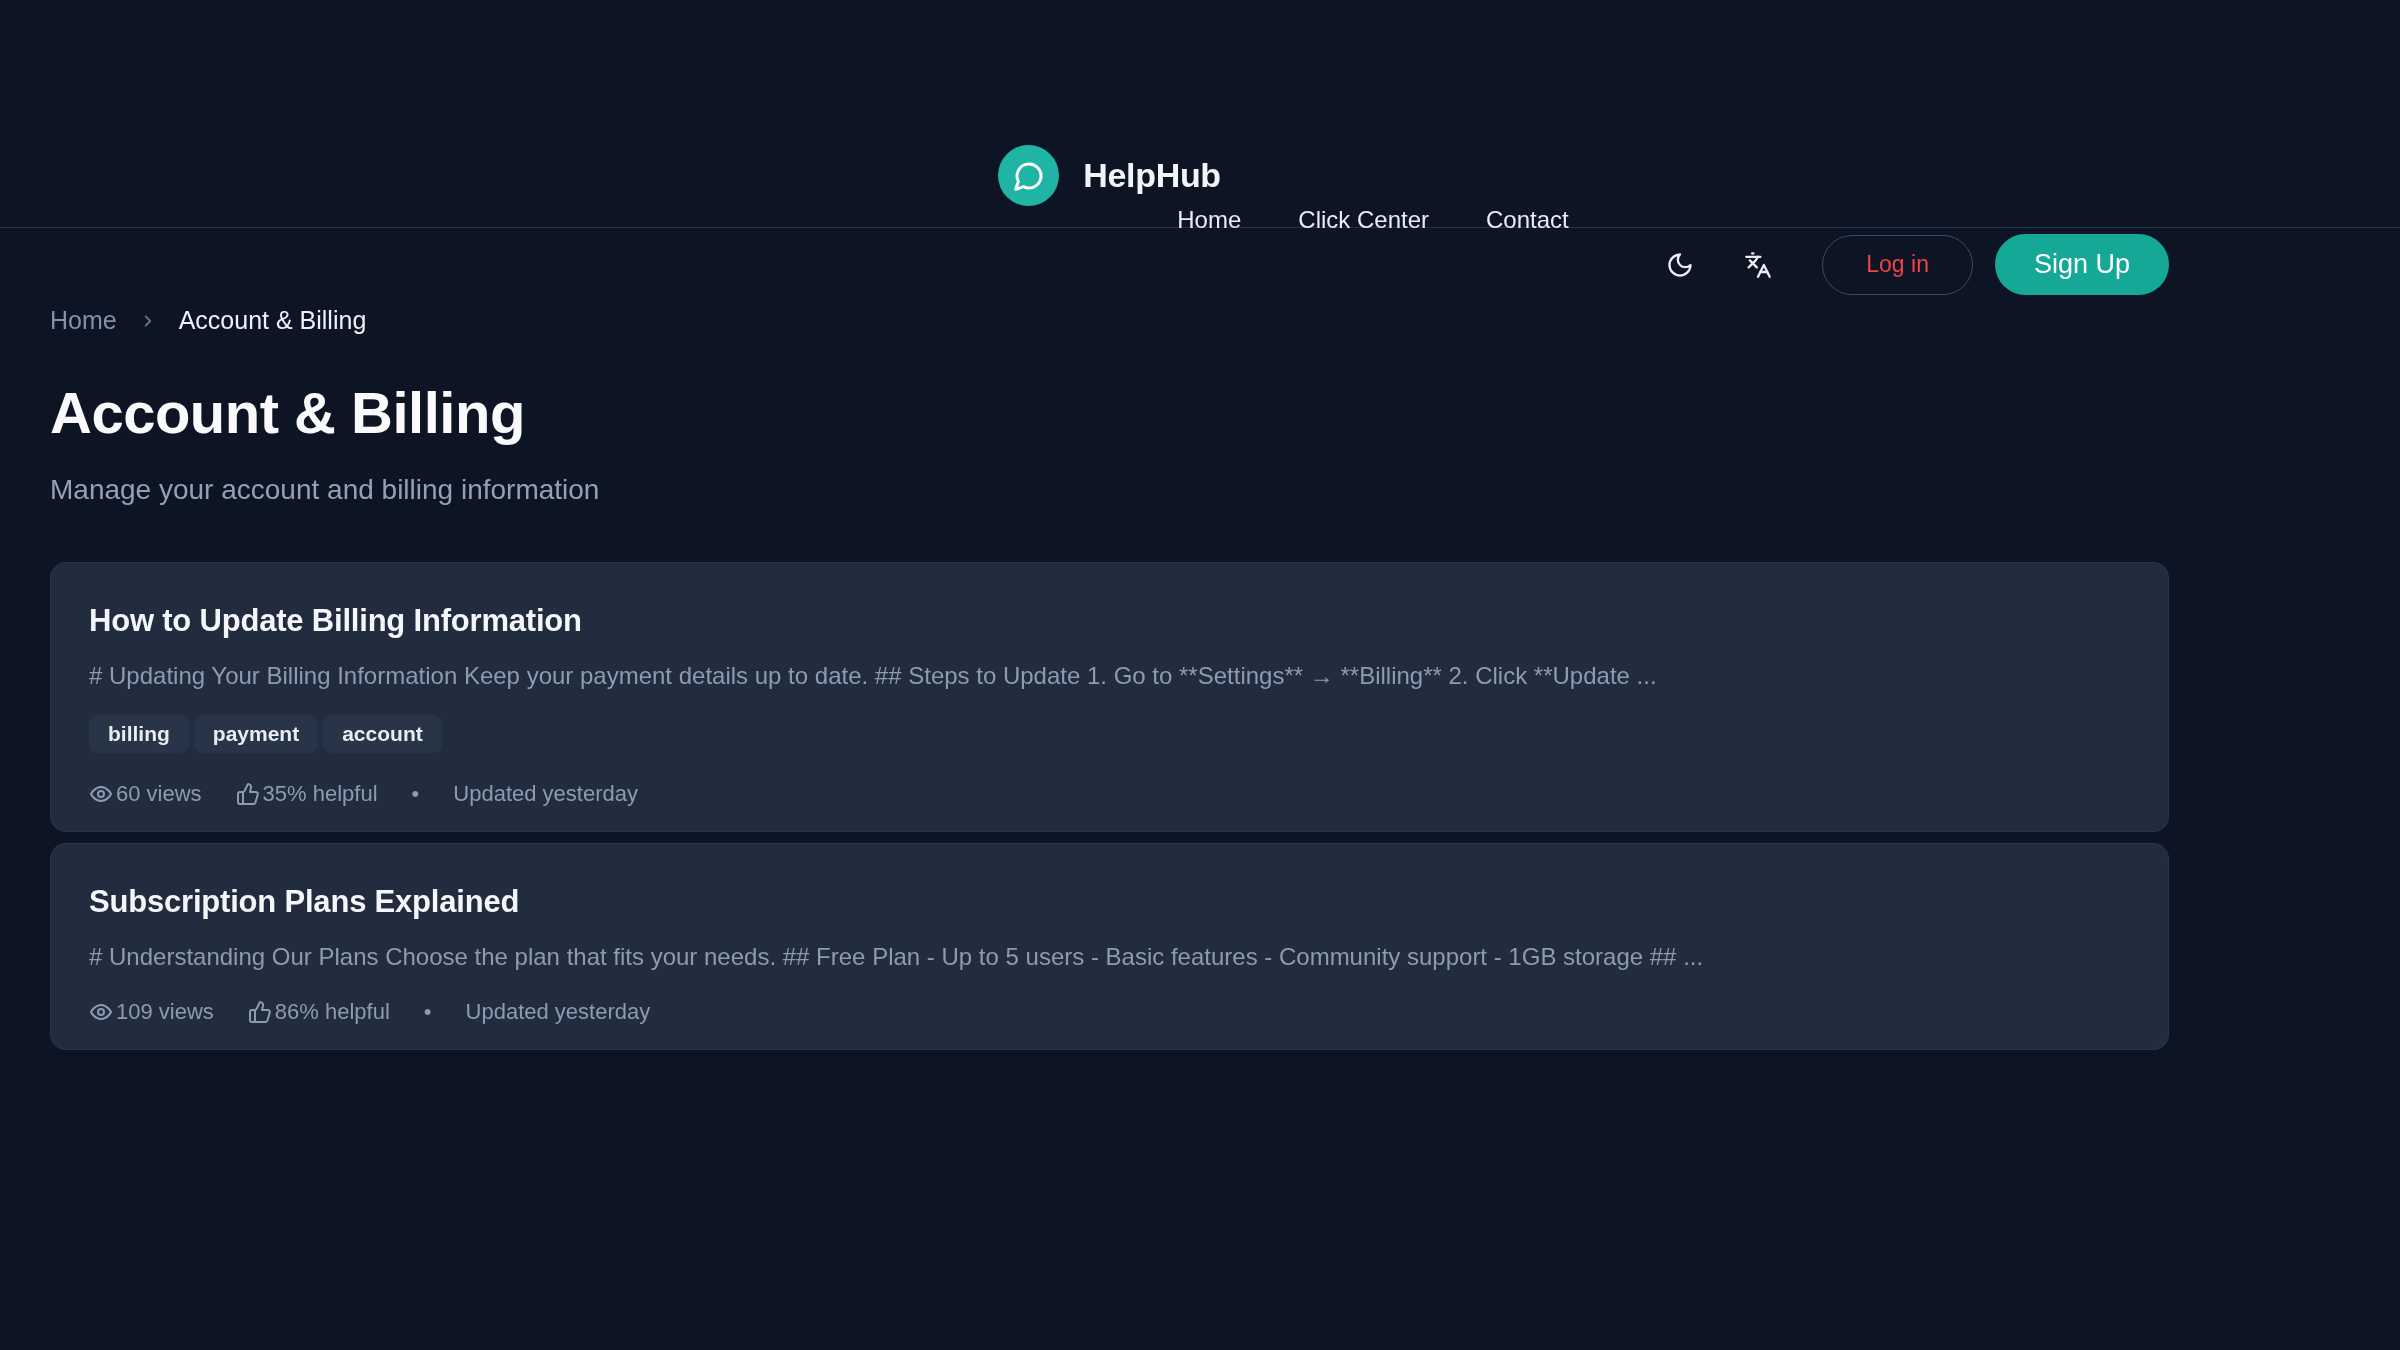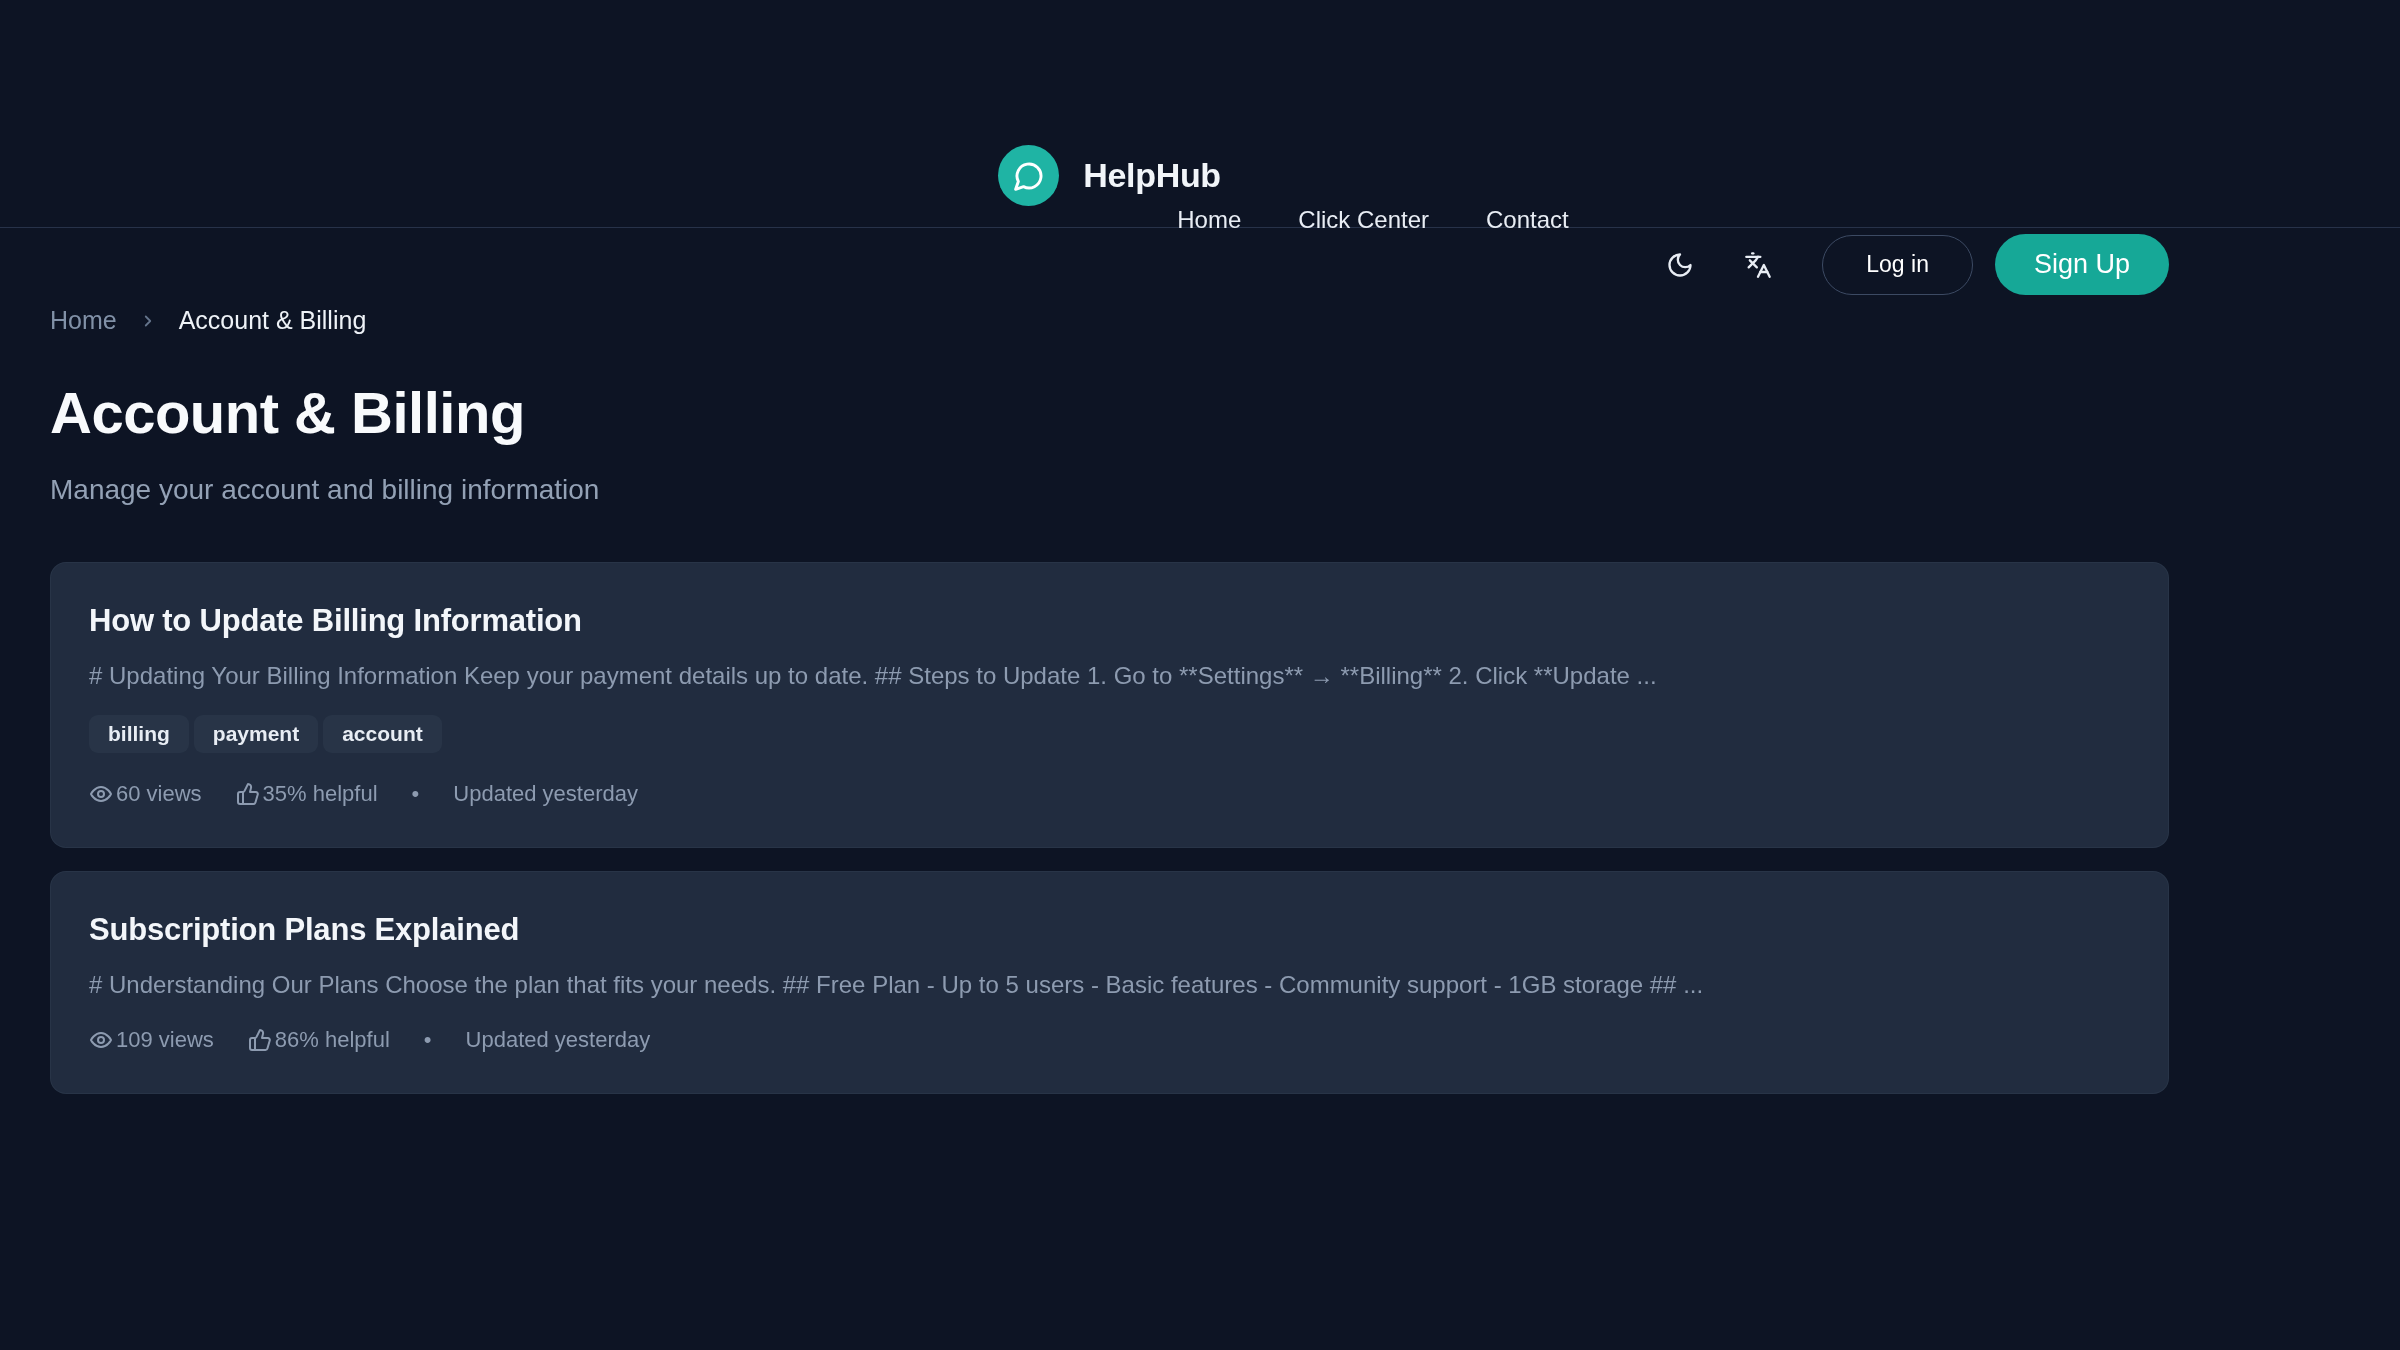--- a/index.html
+++ b/index.html
@@ -70,21 +70,21 @@
     cursor: pointer;
     border-radius: 50%;
   }
   .icon-btn svg { width: 28px; height: 28px; stroke: #e8edf4; }
   .btn-login {
     height: 60px;
     padding: 0 43px;
     border-radius: 31px;
     border: 1px solid #3c4a63;
     background: transparent;
-    color: #ffffff;
+    color: #ef4444;
     font-size: 23px;
     font-family: inherit;
     cursor: pointer;
     margin-left: 14px;
   }
   .btn-signup {
     height: 61px;
     padding: 0 39px;
     border-radius: 31px;
     border: none;
@@ -120,22 +120,22 @@
     font-size: 28px;
     color: #93a1b5;
   }
 
   
   .cards { margin-top: 56px; }
   .card {
     background: #212c3f;
     border: 1px solid rgba(148,163,184,0.07);
     border-radius: 16px;
-    padding: 40px 40px 40px 38px;
-    margin-bottom: 23px;
+    padding: 40px 40px 24px 38px;
+    margin-bottom: 11px;
     cursor: pointer;
   }
   .card-title {
     font-size: 31px;
     font-weight: 700;
     color: #f3f6fa;
     letter-spacing: -0.2px;
   }
   .card-excerpt {
     margin-top: 23px;

